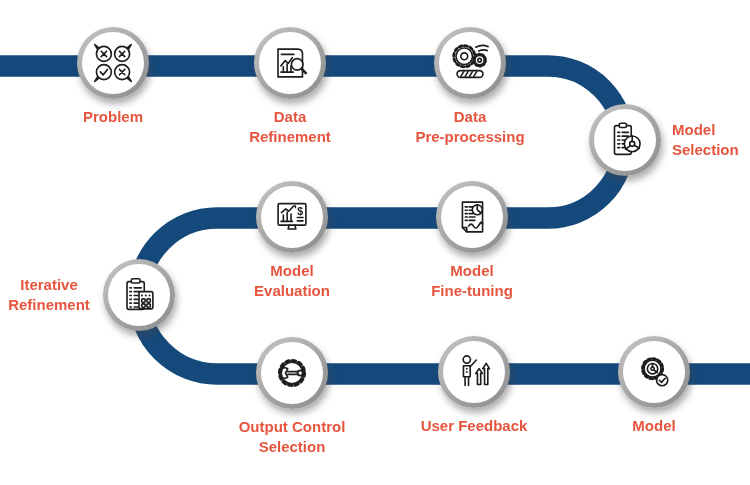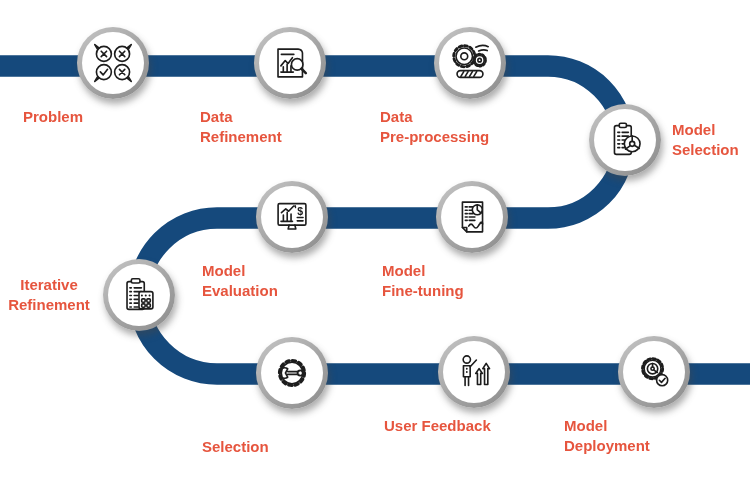--- a/index.html
+++ b/index.html
@@ -17,21 +17,21 @@
   }
   .circle-inner{
     width:62px;height:62px;border-radius:50%;background:#fff;
     display:flex;align-items:center;justify-content:center;
   }
   .icon{width:46px;height:46px;stroke:#1d1d1d;fill:none;
     stroke-width:1.7;stroke-linecap:round;stroke-linejoin:round;}
   .label{
     position:absolute;color:#E6553E;font-weight:bold;font-size:15px;line-height:20px;
   }
-  .label.below{left:-90px;top:44px;width:180px;}
+  .label.below{left:-90px;top:44px;width:180px;text-align:center;}
   .label.rightside{left:47px;top:-20px;width:120px;text-align:left;}
   .label.leftside{left:-165px;top:-20px;width:150px;text-align:center;}
 </style>
 </head>
 <body>
 
 <div class="stage">
 
   <svg class="flow" width="750" height="485" viewBox="0 0 750 485">
     <path d="M -5 66 H 548 A 76 76 0 0 1 548 218 H 217 A 78 78 0 0 0 217 374 H 755" fill="none" stroke-width="21.5" stroke="#15497C"></path>
@@ -208,21 +208,21 @@
         <circle cx="24" cy="24" r="13" stroke-width="3.4" stroke-dasharray="3.4 3.4"></circle>
         <circle cx="24" cy="24" r="11.2"></circle>
         <path d="M 19.5 19.6 A 5.4 5.4 0 1 0 19.5 28.4 L 17.2 24 Z"></path>
         <path d="M 19.5 22.5 H 31" stroke-width="1.7"></path>
         <path d="M 19.5 25.5 H 31" stroke-width="1.7"></path>
         <circle cx="32.5" cy="24" r="2.8"></circle>
       </svg>
     </div>
       </div>
     <div class="label below">
-      <br>
+      <span>Output Control</span><br>
       <span>Selection</span>
     </div>
   </div>
 
   <div class="node" style="left:474px;top:372px">
     <div class="circle">
         <div class="circle-inner">
       <svg class="icon" viewBox="0 0 48 48">
         <circle cx="16.5" cy="11" r="3.8"></circle>
         <path d="M 13 17.5 H 20 V 29 H 13 Z"></path>
@@ -248,17 +248,16 @@
         <circle cx="22.5" cy="20.5" r="5.4"></circle>
         <circle cx="22.5" cy="20.5" r="1.7"></circle>
         <path d="M 22.5 15.1 V 18.8 M 24 22 L 27.5 24.5"></path>
         <circle cx="32.5" cy="32.5" r="5.8" fill="#fff"></circle>
         <path d="M 29.6 32.6 L 31.8 34.8 L 35.6 30.6"></path>
       </svg>
     </div>
       </div>
     <div class="label below">
       <span>Model</span><br>
-      <span>Deployment</span>
     </div>
   </div>
 
 </div>
 
 </body></html>

